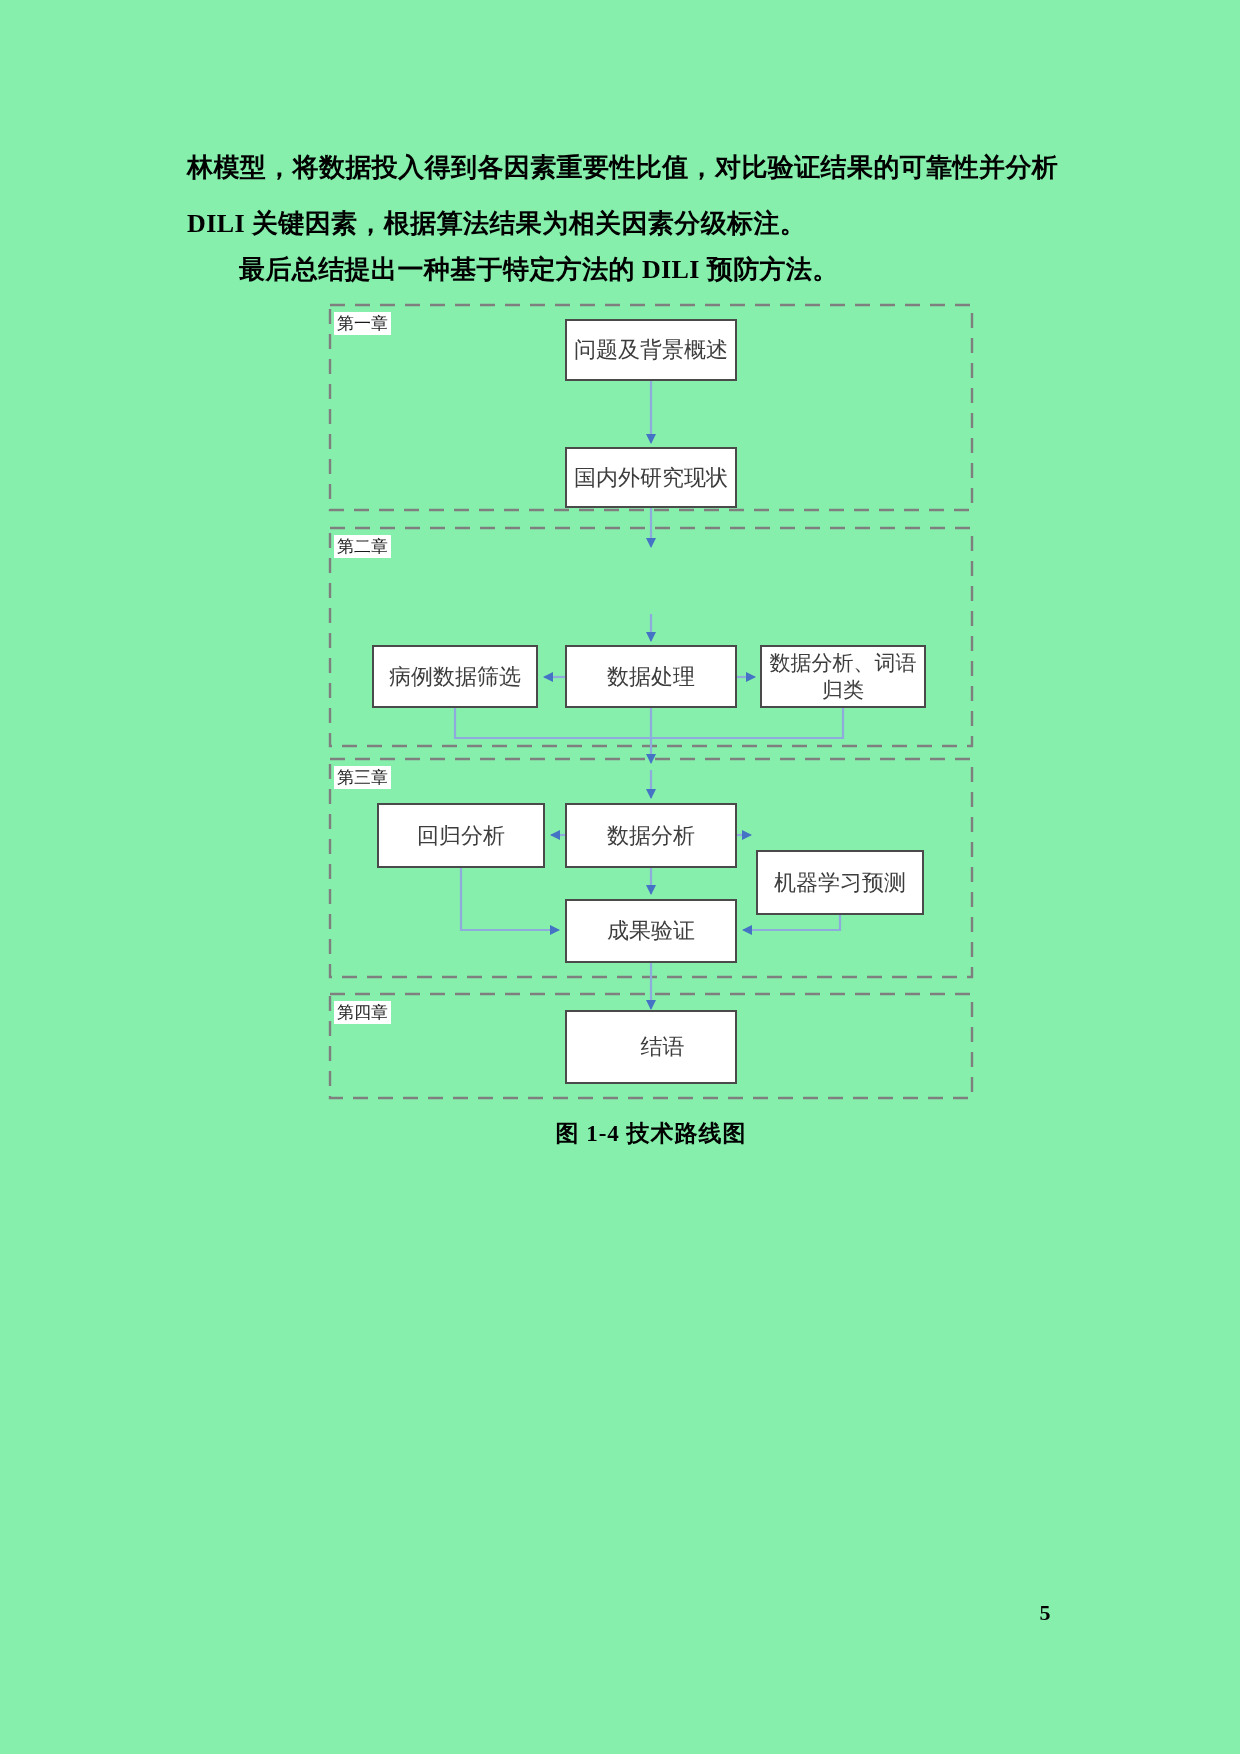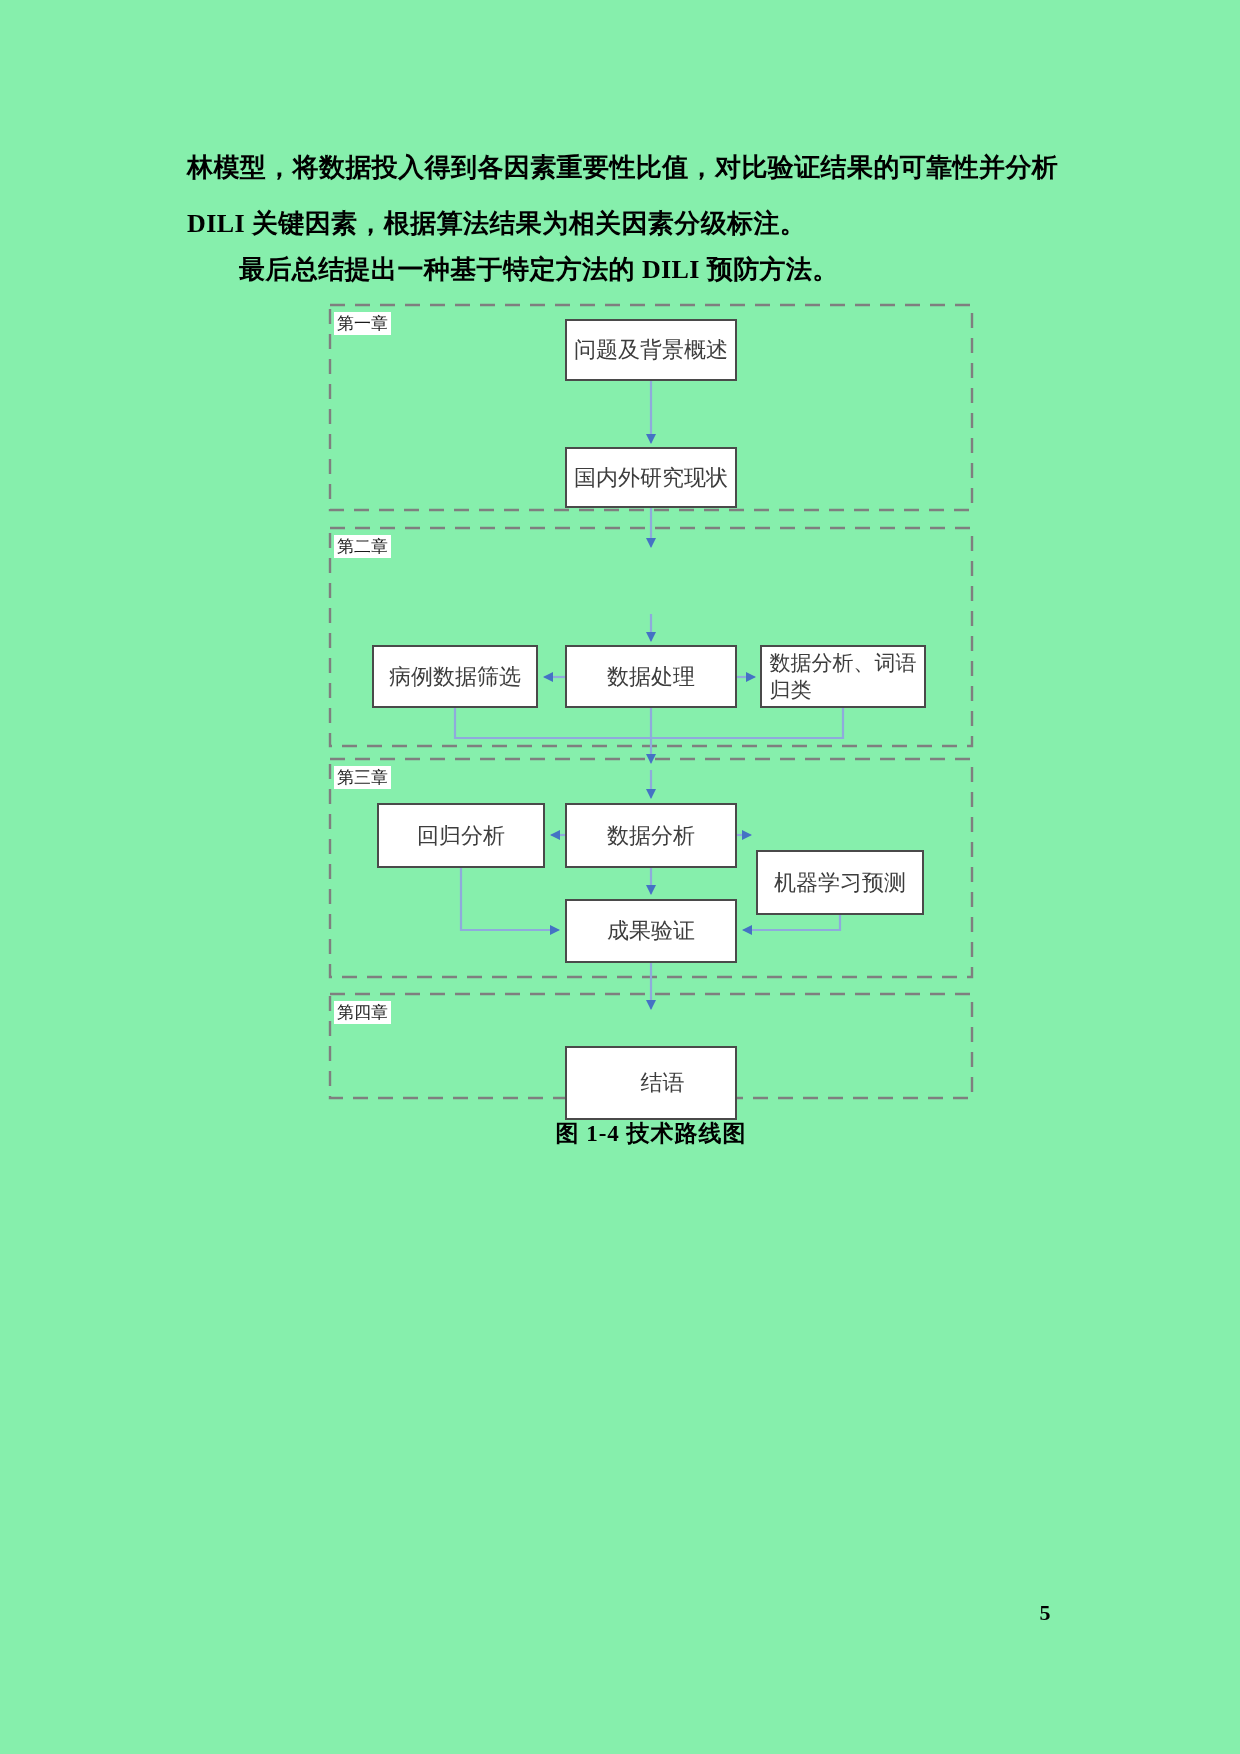--- a/index.html
+++ b/index.html
@@ -53,34 +53,35 @@
   .chl4{left:302px;top:1001px;}
 
   .node{
     position:absolute;
     box-sizing:border-box;
     background:#ffffff;
     border:2.5px solid var(--box-border);
     display:flex;align-items:center;justify-content:center;
     font-family:"Liberation Sans","DejaVu Sans",sans-serif;
     font-size:22px;color:#3d3d3d;
+    text-align:center;
     white-space:pre-line;
     line-height:1.25;
   }
   .n1 {left:533px;top:319px;width:172px;height:62px;}
   .n2 {left:533px;top:447px;width:172px;height:61px;}
   .n3 {left:533px;top:550px;width:172px;height:64px;}
   .n4 {left:533px;top:645px;width:172px;height:63px;}
   .n5l{left:340px;top:645px;width:166px;height:63px;}
   .n5r{left:728px;top:645px;width:166px;height:63px;font-size:21px;}
   .n6 {left:533px;top:803px;width:172px;height:65px;}
   .n6l{left:345px;top:803px;width:168px;height:65px;}
   .n6r{left:724px;top:850px;width:168px;height:65px;}
   .n7 {left:533px;top:899px;width:172px;height:64px;font-family:Liberation Serif, serif;}
-  .n8 {left:533px;top:1046px;width:172px;height:74px;padding-left:23px;}
+  .n8 {left:533px;top:1010px;width:172px;height:74px;padding-left:23px;}
 
   .caption{
     position:absolute;left:298px;top:1118px;width:642px;
     text-align:center;
     font-size:23px;font-weight:600;color:#000;
     letter-spacing:1px;
   }
   .page-number{
     position:absolute;left:1030px;top:1600px;width:30px;
     font-size:22px;font-weight:700;color:#000;text-align:center;

